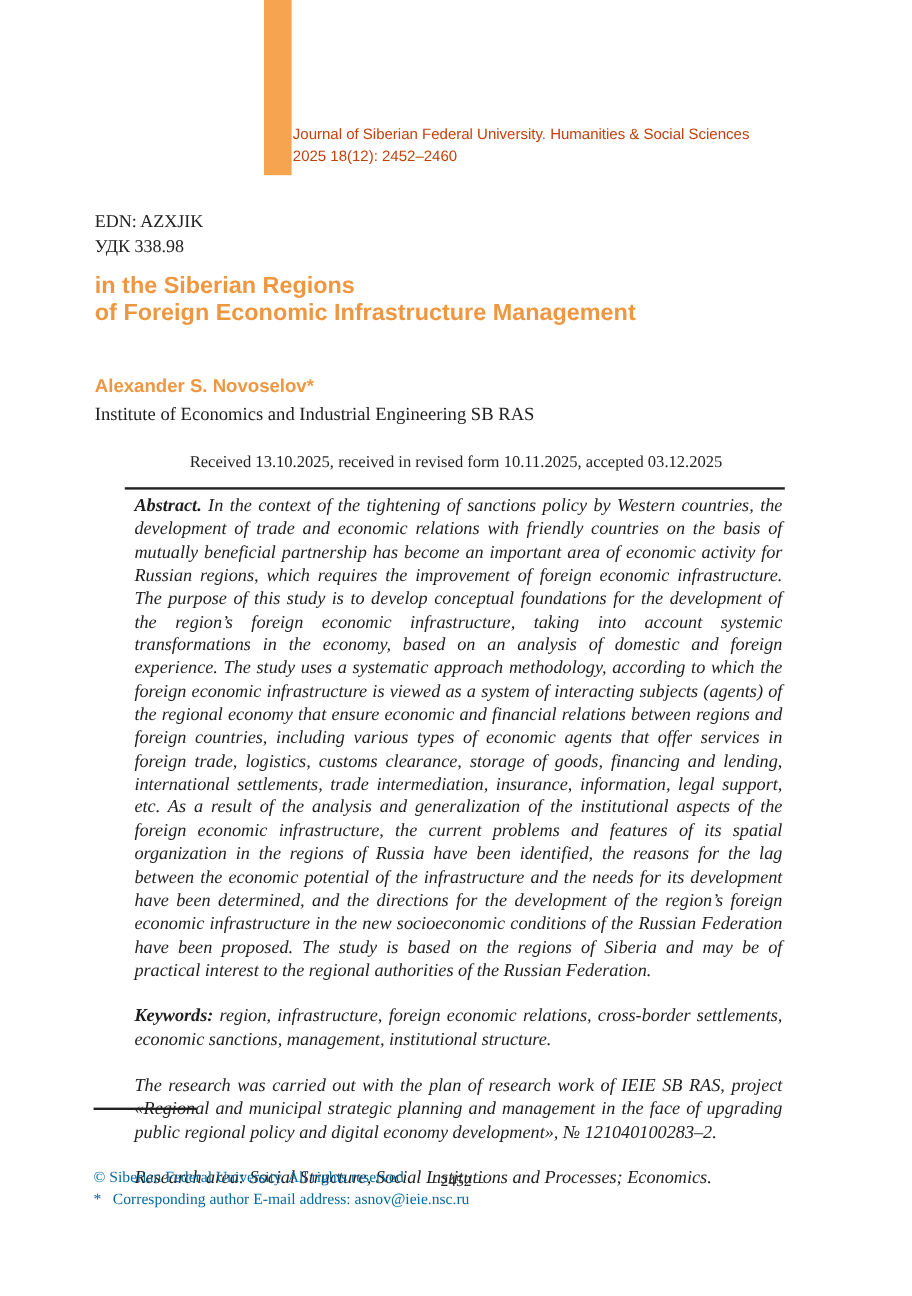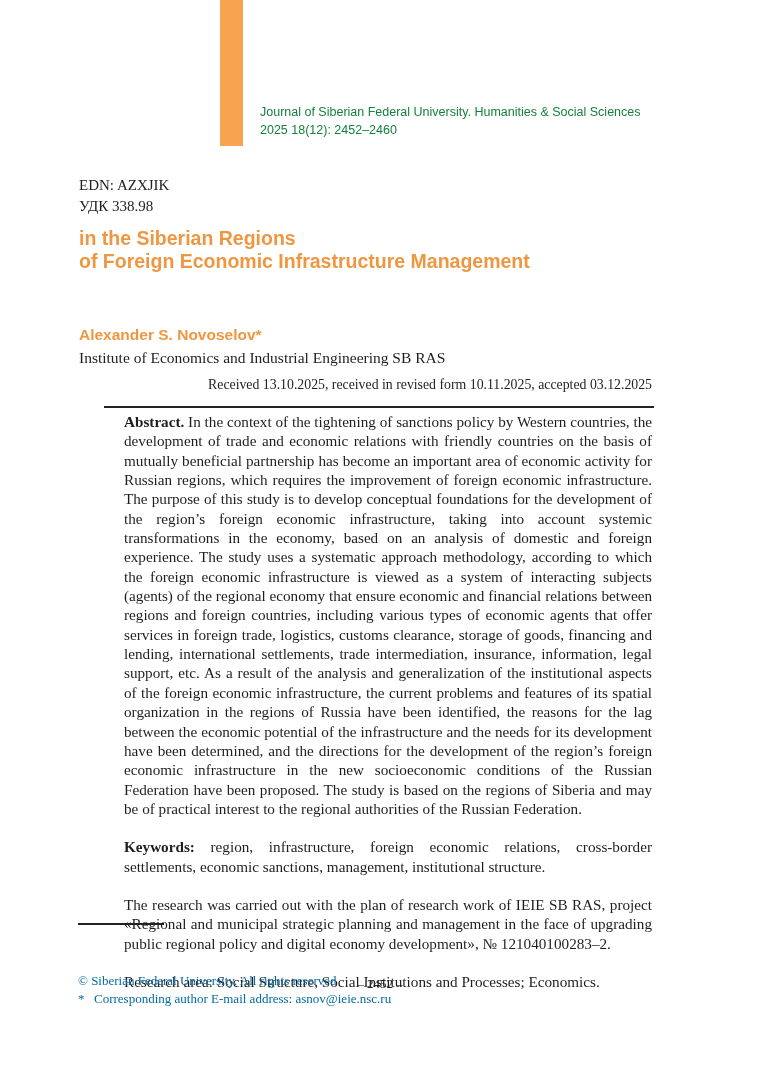--- a/index.html
+++ b/index.html
@@ -15,65 +15,65 @@
   .accent-bar {
     position: absolute;
     left: 220px;
     top: 0;
     width: 23px;
     height: 146px;
     background: #F6A450;
   }
   .journal-cite {
     position: absolute;
-    left: 260px;
+    left: 244px;
     top: 103px;
     font-family: "Liberation Sans", sans-serif;
     font-size: 12.5px;
     line-height: 18px;
-    color: #15803d;
+    color: #c2410c;
   }
   .meta-codes {
     position: absolute;
     left: 79px;
     top: 175px;
     font-size: 15px;
     line-height: 21px;
     color: #222;
   }
   .article-title {
     position: absolute;
     left: 79px;
     top: 227px;
     font-family: "Liberation Sans", sans-serif;
     font-weight: bold;
     font-size: 19.5px;
     line-height: 22.5px;
     color: #EF9740;
   }
-  .author-block { position: absolute; left: 79px; top: 313px; margin-top: 12px; }
+  .author-block { position: absolute; left: 79px; top: 313px; }
   .author-name {
     font-family: "Liberation Sans", sans-serif;
     font-weight: bold;
     font-size: 15.5px;
     line-height: 20px;
     color: #EF9740;
     margin-bottom: 3px;
   }
   .affiliation {
     font-size: 15.5px;
     line-height: 19px;
     color: #1e1e1e;
   }
   .received-line {
     position: absolute;
     left: 108px;
     top: 377px;
     width: 544px;
-    text-align: right;
+    text-align: center;
     font-size: 13.8px;
     color: #1e1e1e;
   }
   .top-rule {
     position: absolute;
     left: 104px;
     top: 406px;
     width: 550px;
     height: 2px;
     background: #222;
@@ -81,21 +81,21 @@
   .body-col {
     position: absolute;
     left: 108px;
     top: 412px;
     width: 544px;
     font-size: 15.2px;
     line-height: 19.35px;
     text-align: justify;
     color: #1e1e1e;
   }
-  .body-col p { margin: 0 0 19px 16px; }
+  .body-col p { margin: 0 0 19px 4px; font-style: italic; }
   .body-col p:last-child { margin-bottom: 0; }
   .b { font-weight: bold; }
   .foot-rule {
     position: absolute;
     left: 78px;
     top: 923px;
     width: 86px;
     height: 1.5px;
     background: #222;
   }

